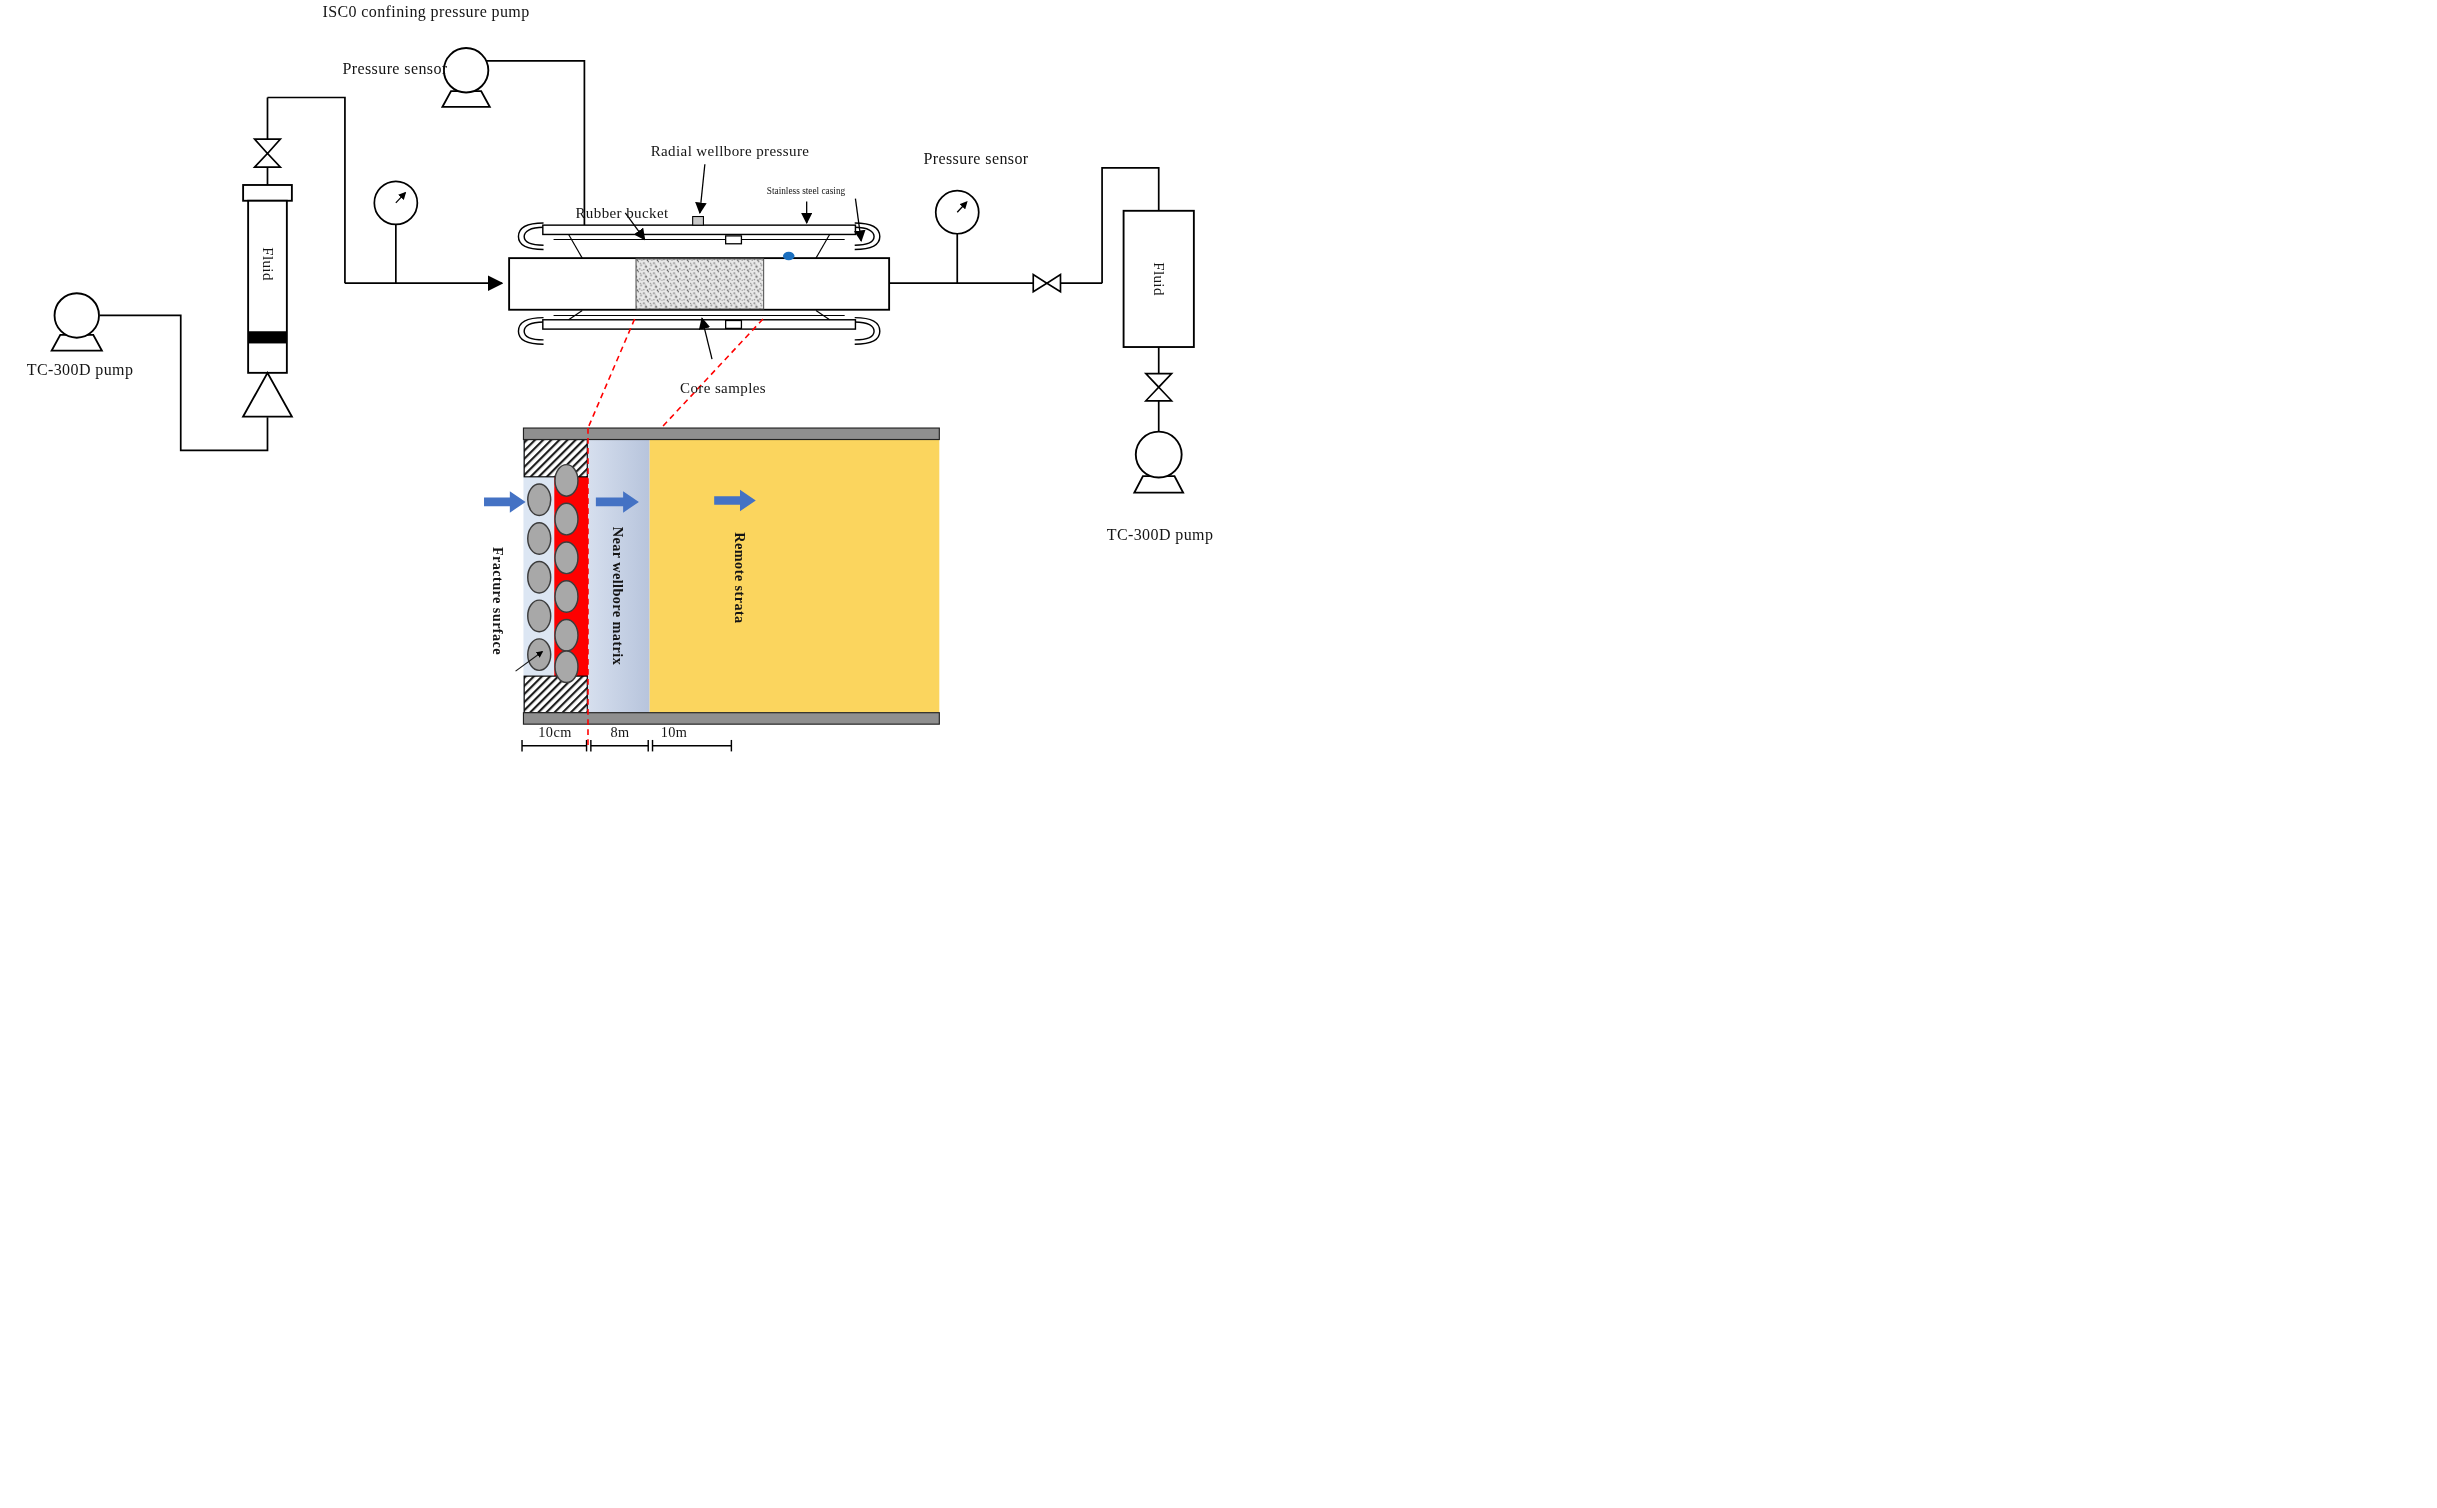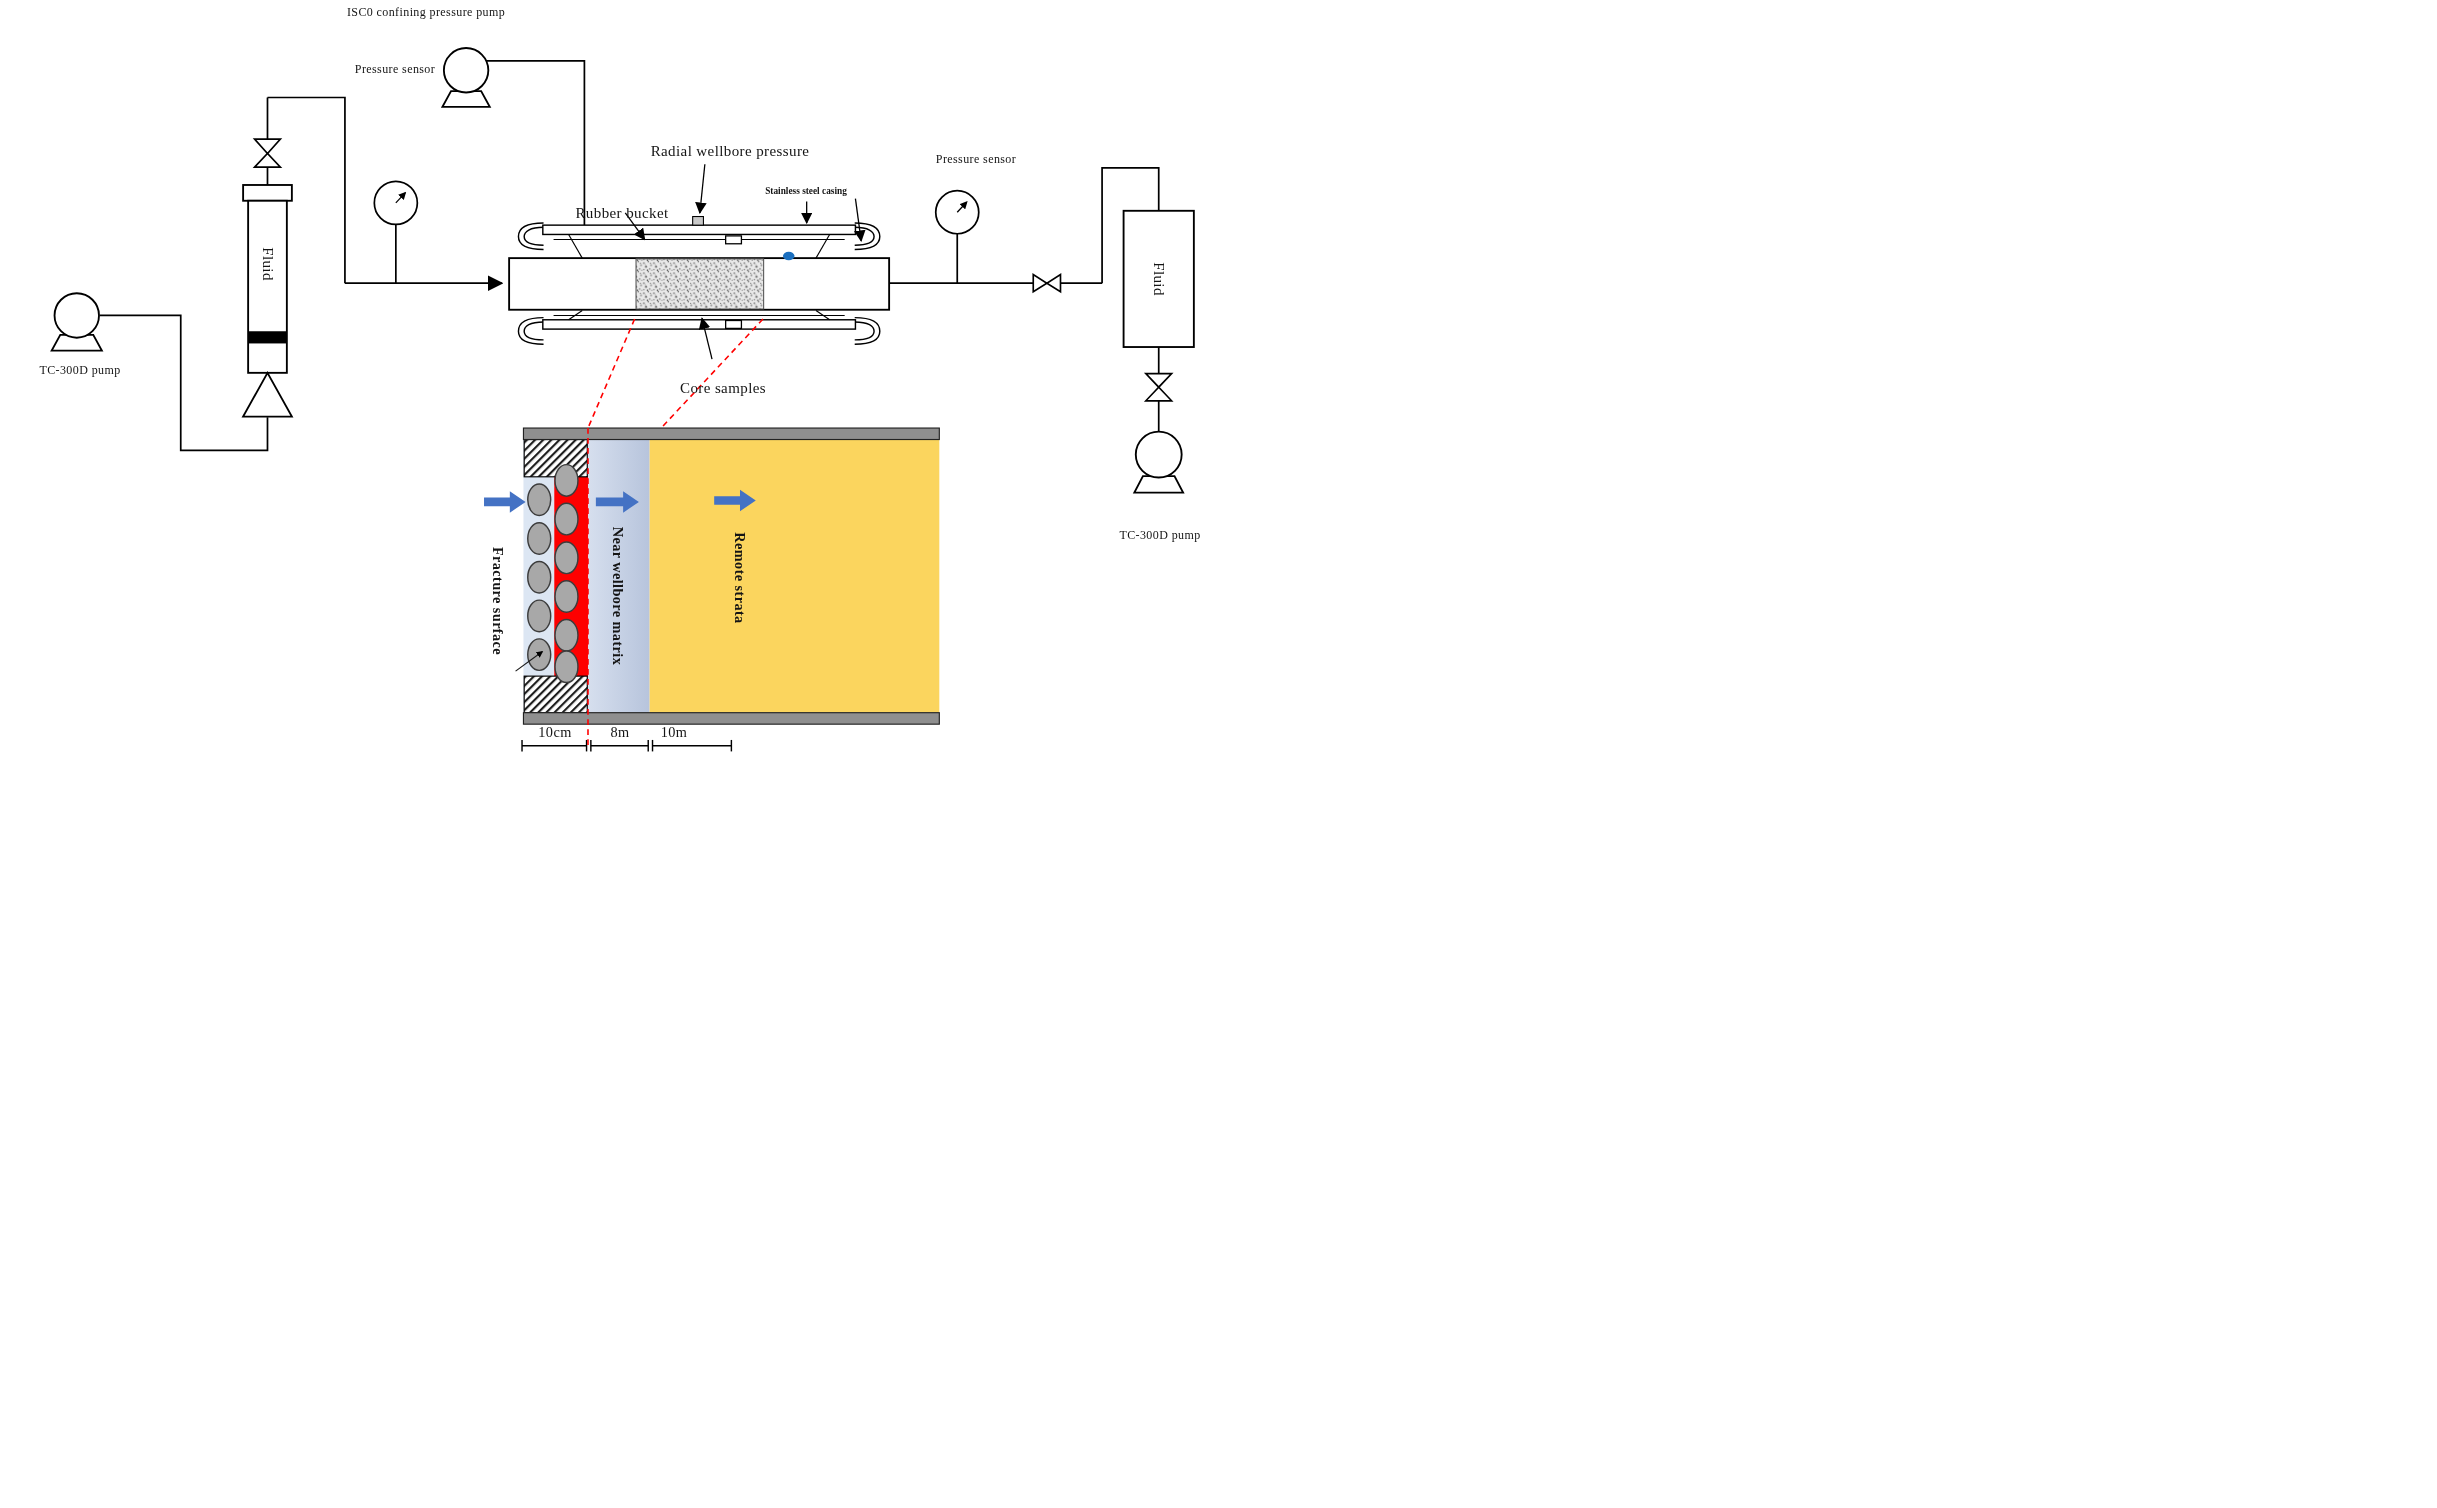--- a/index.html
+++ b/index.html
@@ -14,24 +14,24 @@
   .layer{position:absolute;left:0;top:0;width:1219px;height:755px;}
   .lbl{
     position:absolute;
     white-space:nowrap;
     transform:translate(-50%,-50%);
     color:#141414;
     z-index:5;
     letter-spacing:0.4px;
   }
   .lbl.rot{transform:translate(-50%,-50%) rotate(90deg);}
-  .f23{font-size:12px;}
+  .f23{font-size:16px;}
   .f21{font-size:15px;}
   .f20{font-size:14.3px;}
-  .f13b{font-size:9.3px;font-weight:bold;letter-spacing:0;}
+  .f13b{font-size:9.3px;font-weight:normal;letter-spacing:0;}
   .bold{font-weight:bold;}
 </style>
 </head>
 <body>
 
 <div class="canvas">
 
 <svg class="layer" viewBox="0 0 1700 1053">
   <defs>
     <marker id="mArr" viewBox="0 0 10 10" refX="9" refY="5" markerWidth="9" markerHeight="9" orient="auto-start-reverse">

